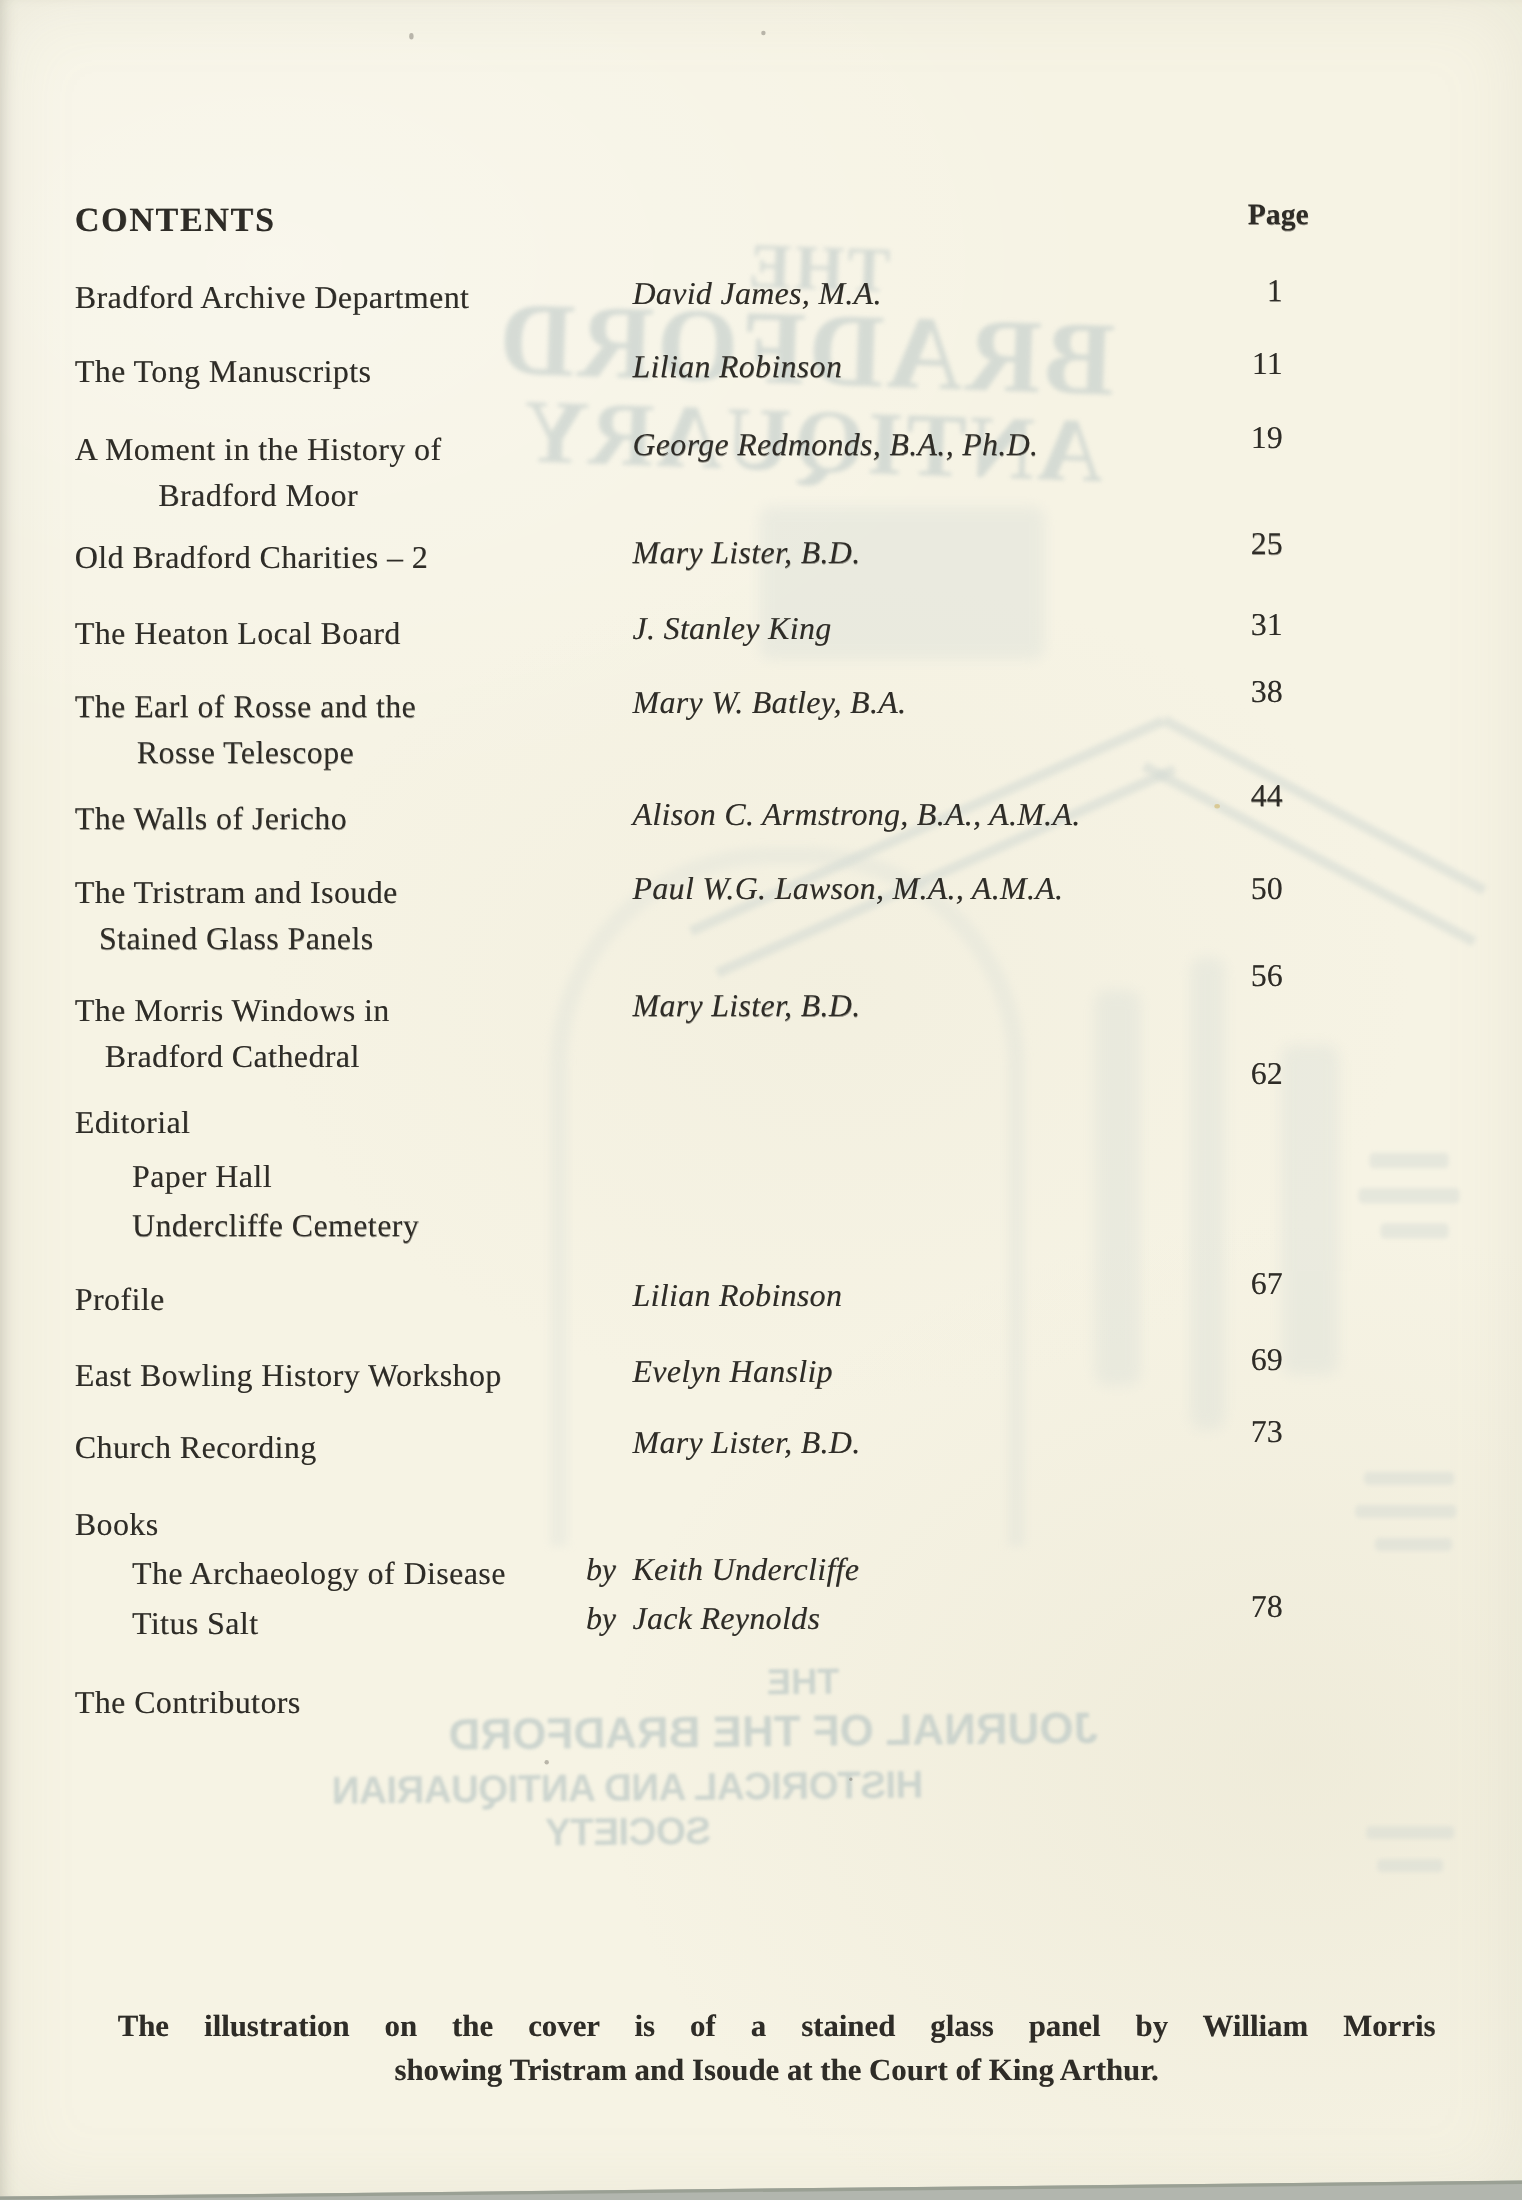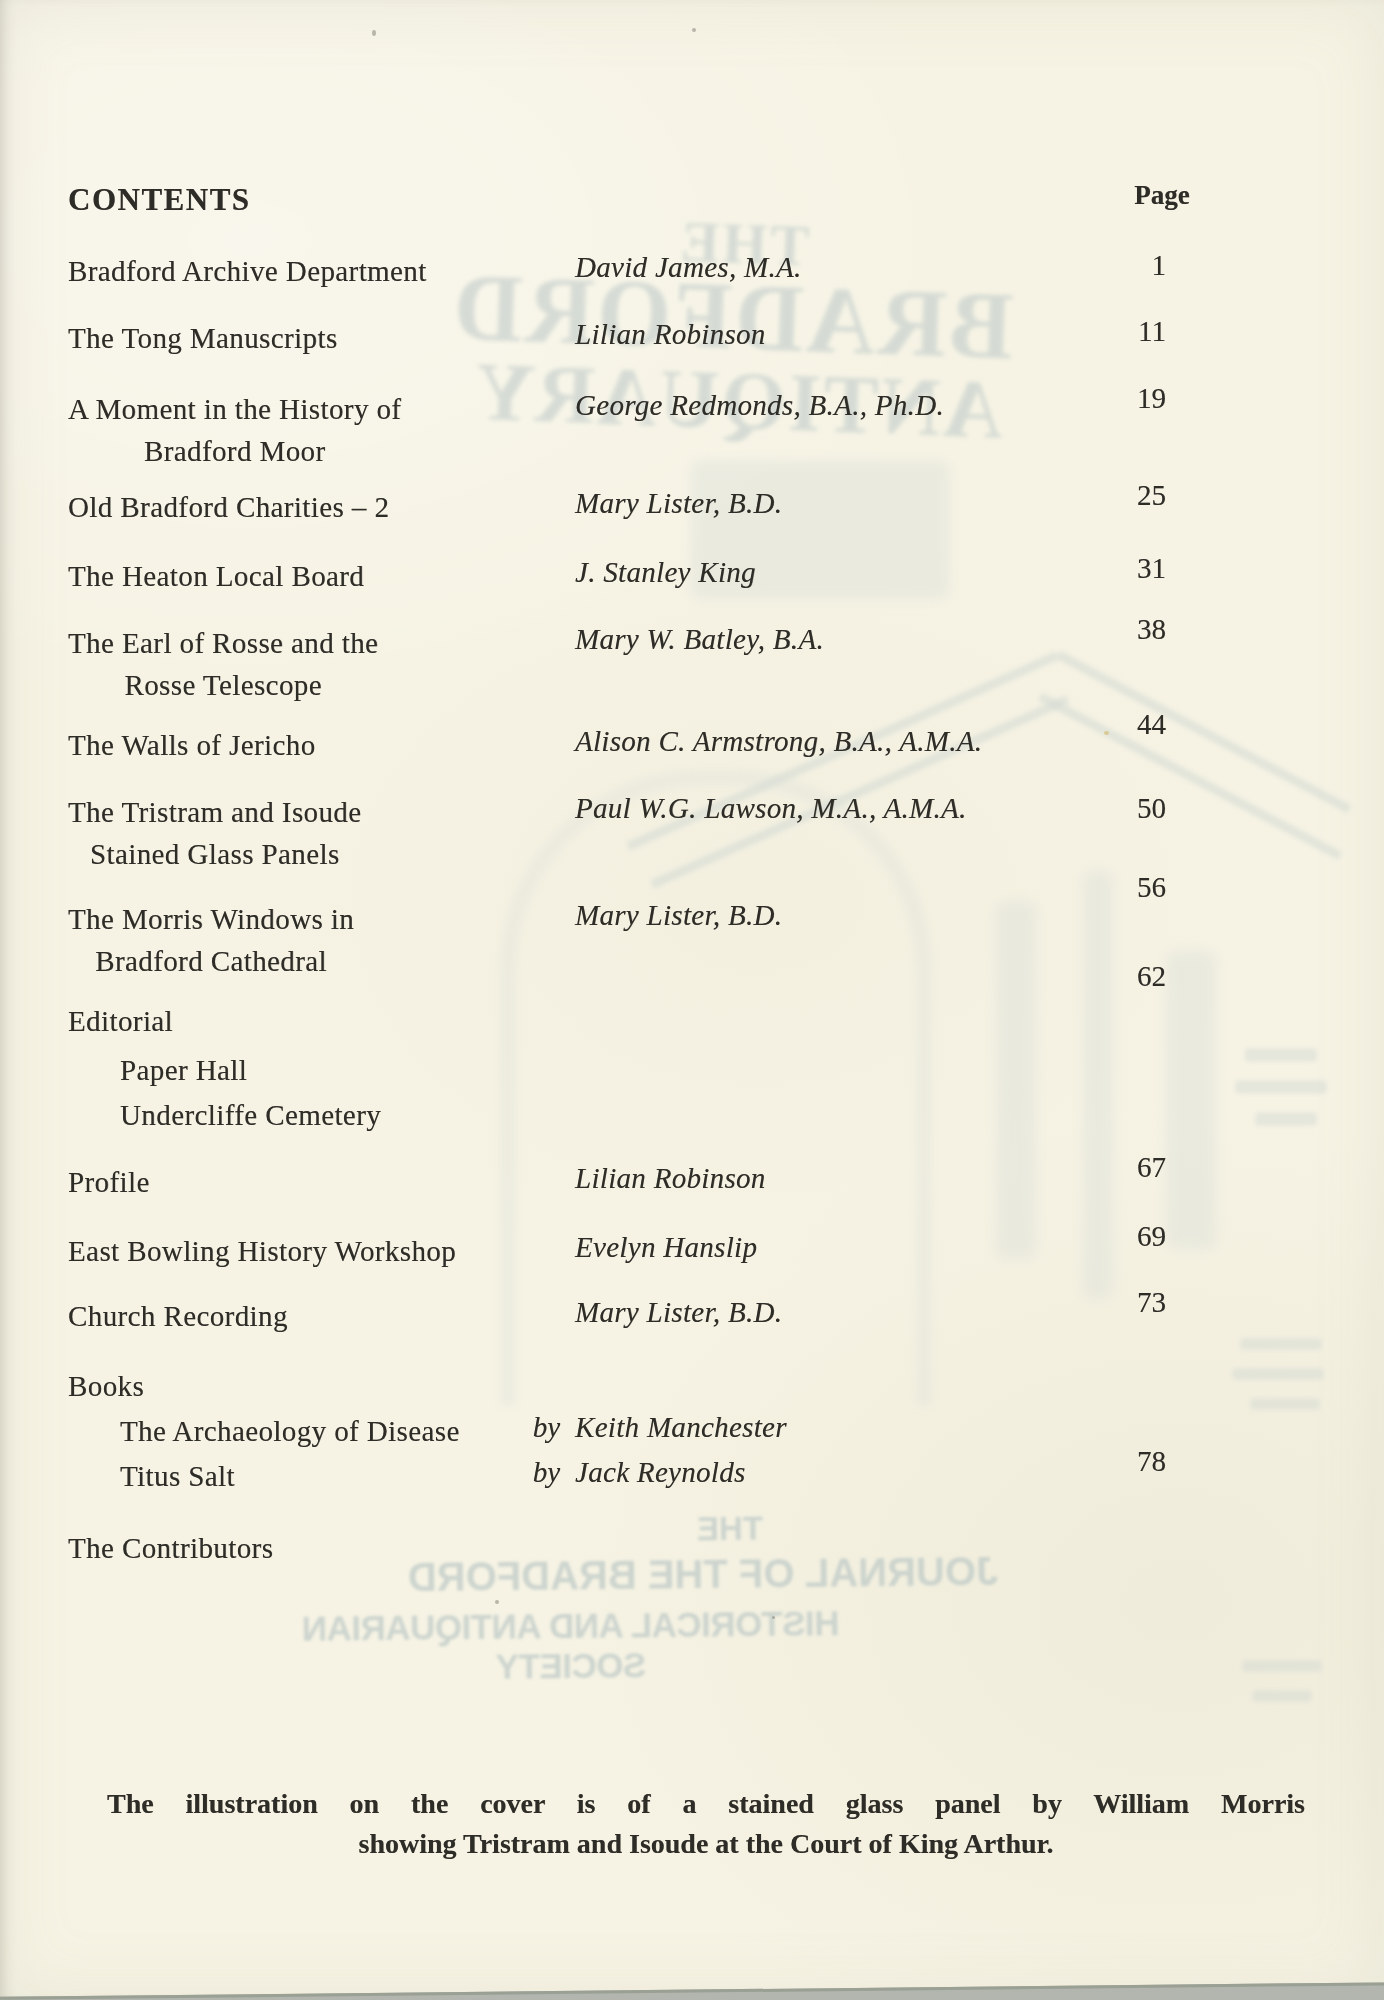--- a/index.html
+++ b/index.html
@@ -46,21 +46,21 @@
     text-shadow:.3px .3px 0 rgba(45,42,36,.45);text-align:center;}
   .toc-title.indent{left:120px;}
   .toc-author{position:absolute;left:575px;top:1px;font-style:italic;font-size:29px;letter-spacing:.3px;
     text-shadow:.3px .3px 0 rgba(45,42,36,.45);}
   .toc-by{position:absolute;left:448px;top:1px;width:112px;text-align:right;font-style:italic;font-size:29px;
     text-shadow:.3px .3px 0 rgba(45,42,36,.45);}
   .toc-page{position:absolute;left:1082px;width:84px;text-align:right;font-size:29px;
     text-shadow:.3px .3px 0 rgba(45,42,36,.45);}
   .footnote{position:absolute;left:107px;top:1784px;width:1198px;font-size:28px;font-weight:bold;line-height:40px;
     text-shadow:.2px .2px 0 rgba(45,42,36,.4);}
-  .footnote .l1{text-align:justify;text-align-last:justify;}
+  .footnote .l1{text-align:justify;text-align-last:justify;margin-top:39px;}
   .footnote .l2{text-align:center;}
   .scan-edge{position:absolute;left:-12px;top:1997px;width:1420px;height:40px;background:#b2b6ae;
     border-top:3px solid #9aa094;transform:rotate(-.6deg);transform-origin:0 0;}
 </style>
 </head>
 <body>
 
 <div id="page">
 
   <div class="ghost ghost-title">
@@ -209,21 +209,21 @@
       <div class="toc-row" style="top: 1365px;">
         <div class="toc-title">
           <div>Books</div>
         </div>
       </div>
       <div class="toc-row" style="top: 1410px;">
         <div class="toc-title indent">
           <div>The Archaeology of Disease</div>
         </div>
         <div class="toc-by">by</div>
-        <div class="toc-author">Keith Manchester</div>
+        <div class="toc-author">Keith Undercliffe</div>
       </div>
       <div class="toc-row" style="top: 1455px;">
         <div class="toc-title indent">
           <div>Titus Salt</div>
         </div>
         <div class="toc-by">by</div>
         <div class="toc-author">Jack Reynolds</div>
         <div class="toc-page" style="top: -10px;">78</div>
       </div>
       <div class="toc-row" style="top: 1527px;">

